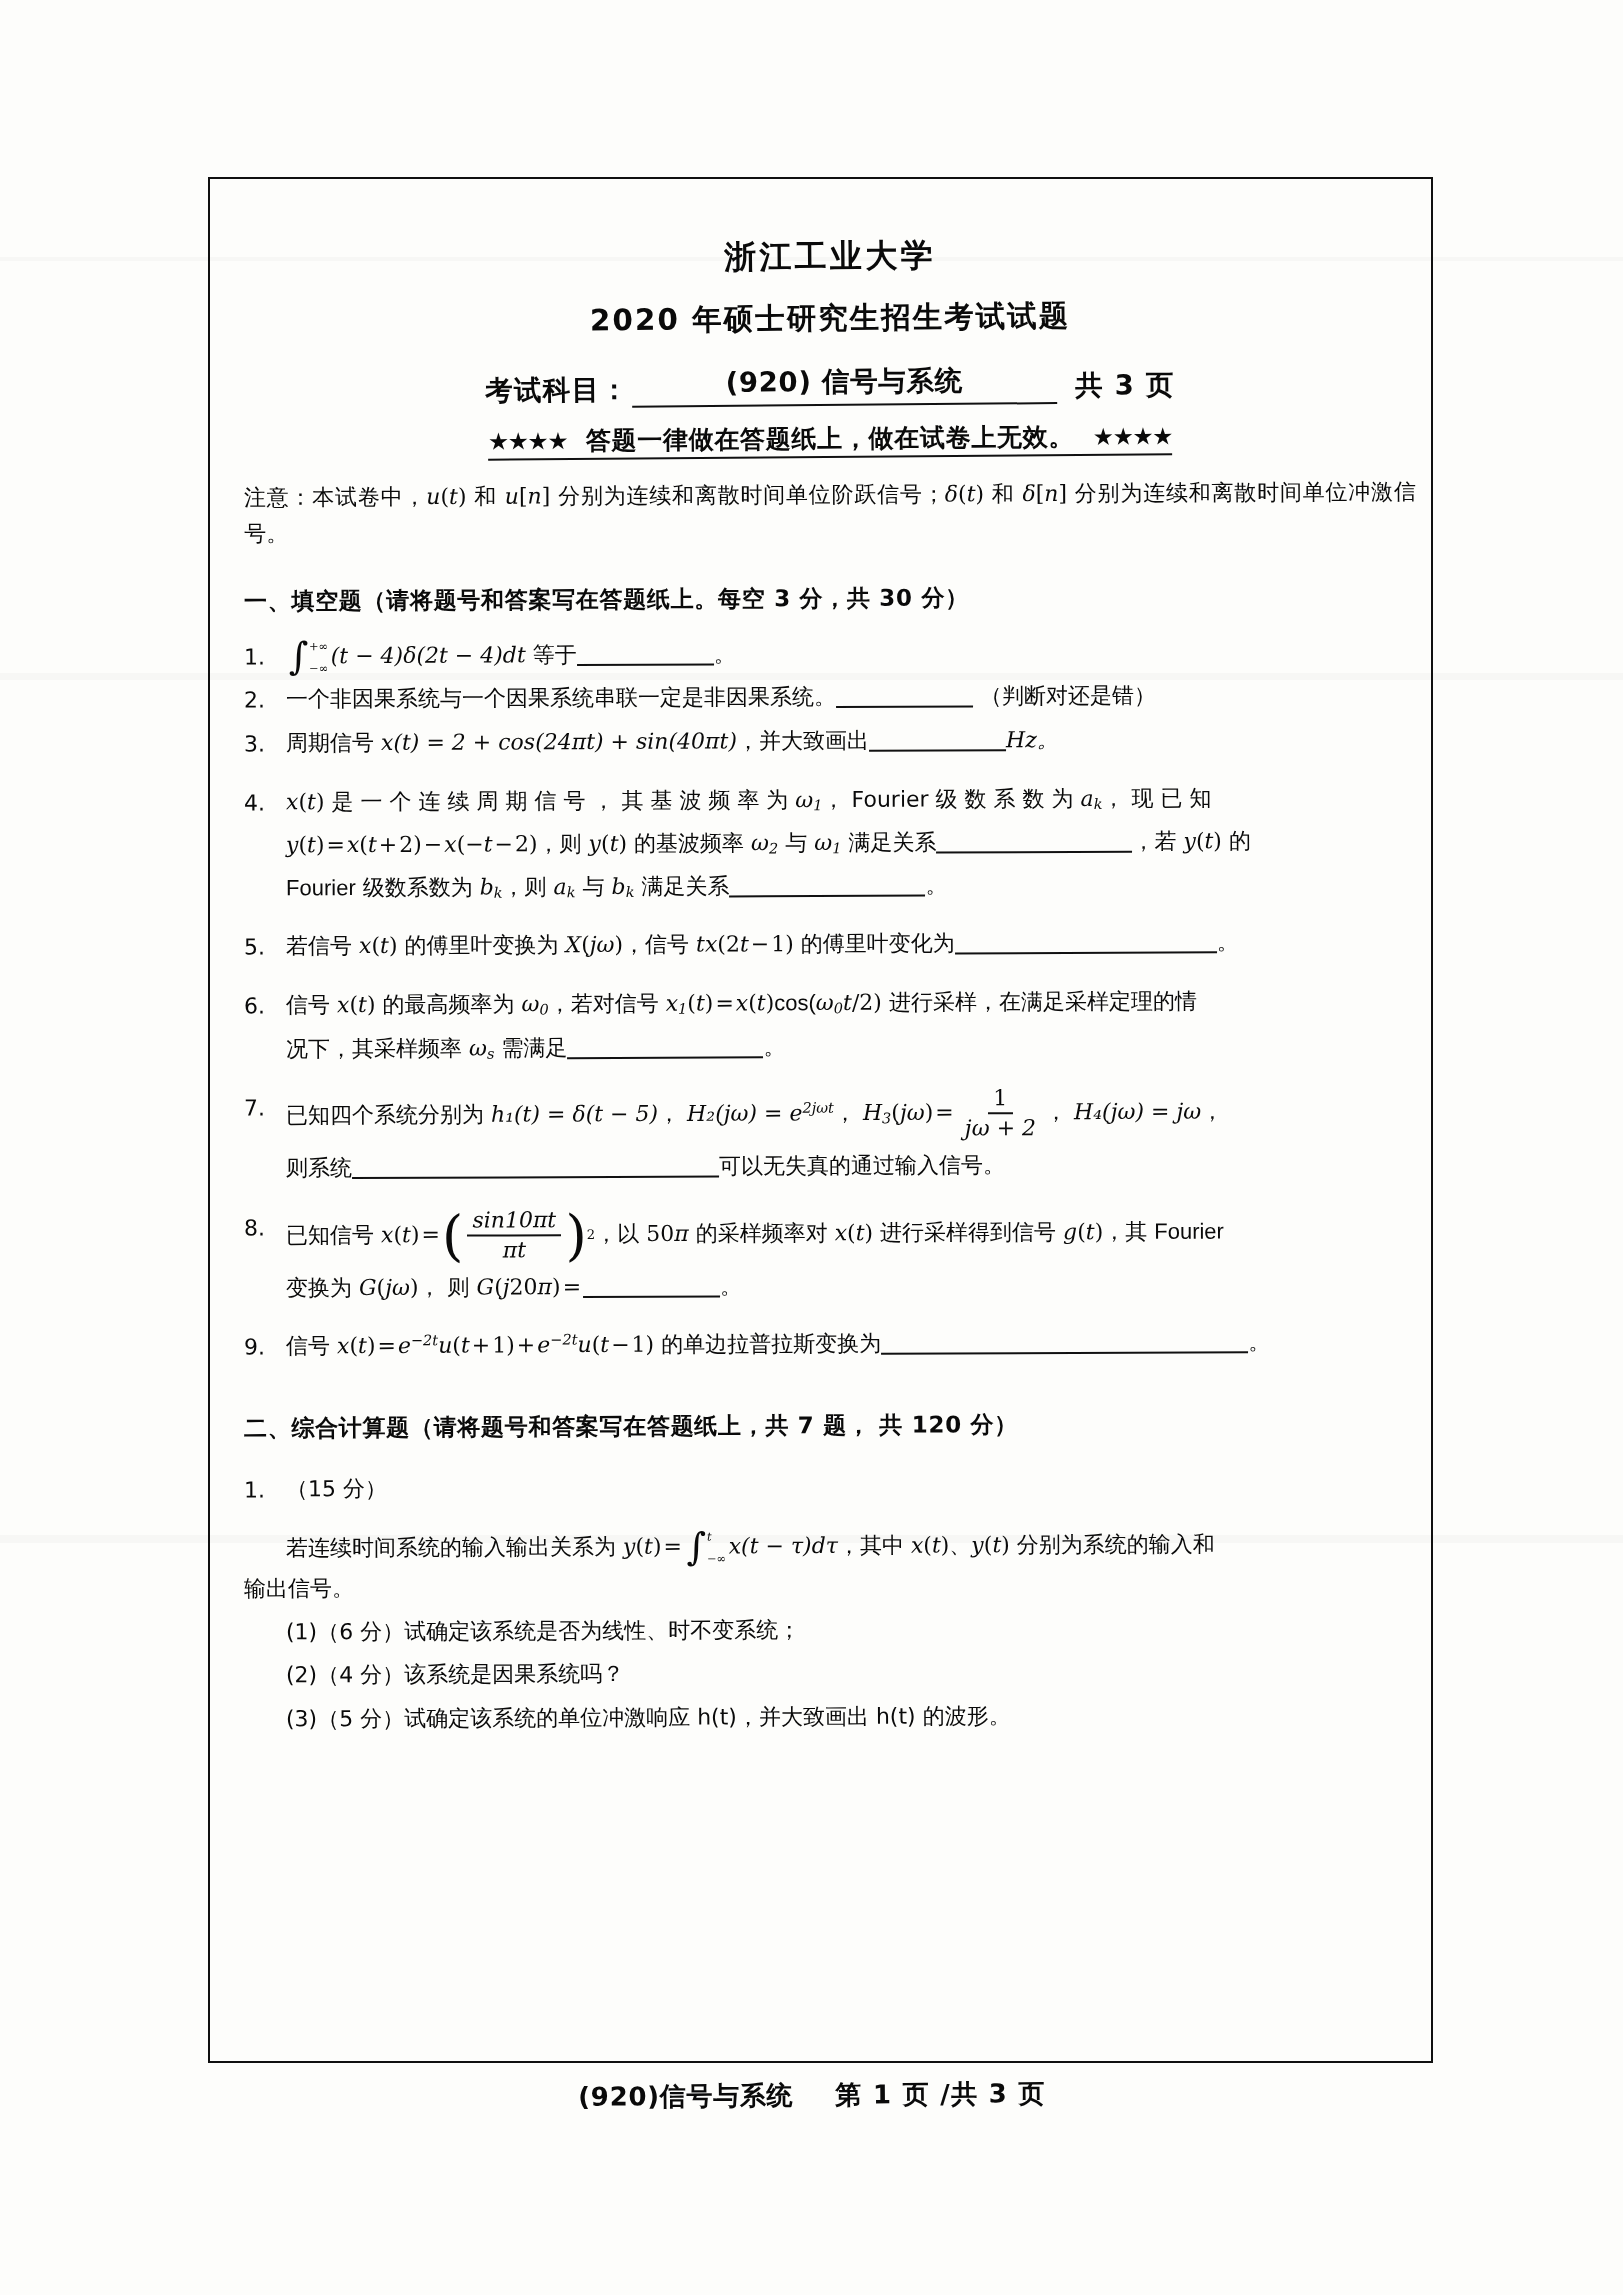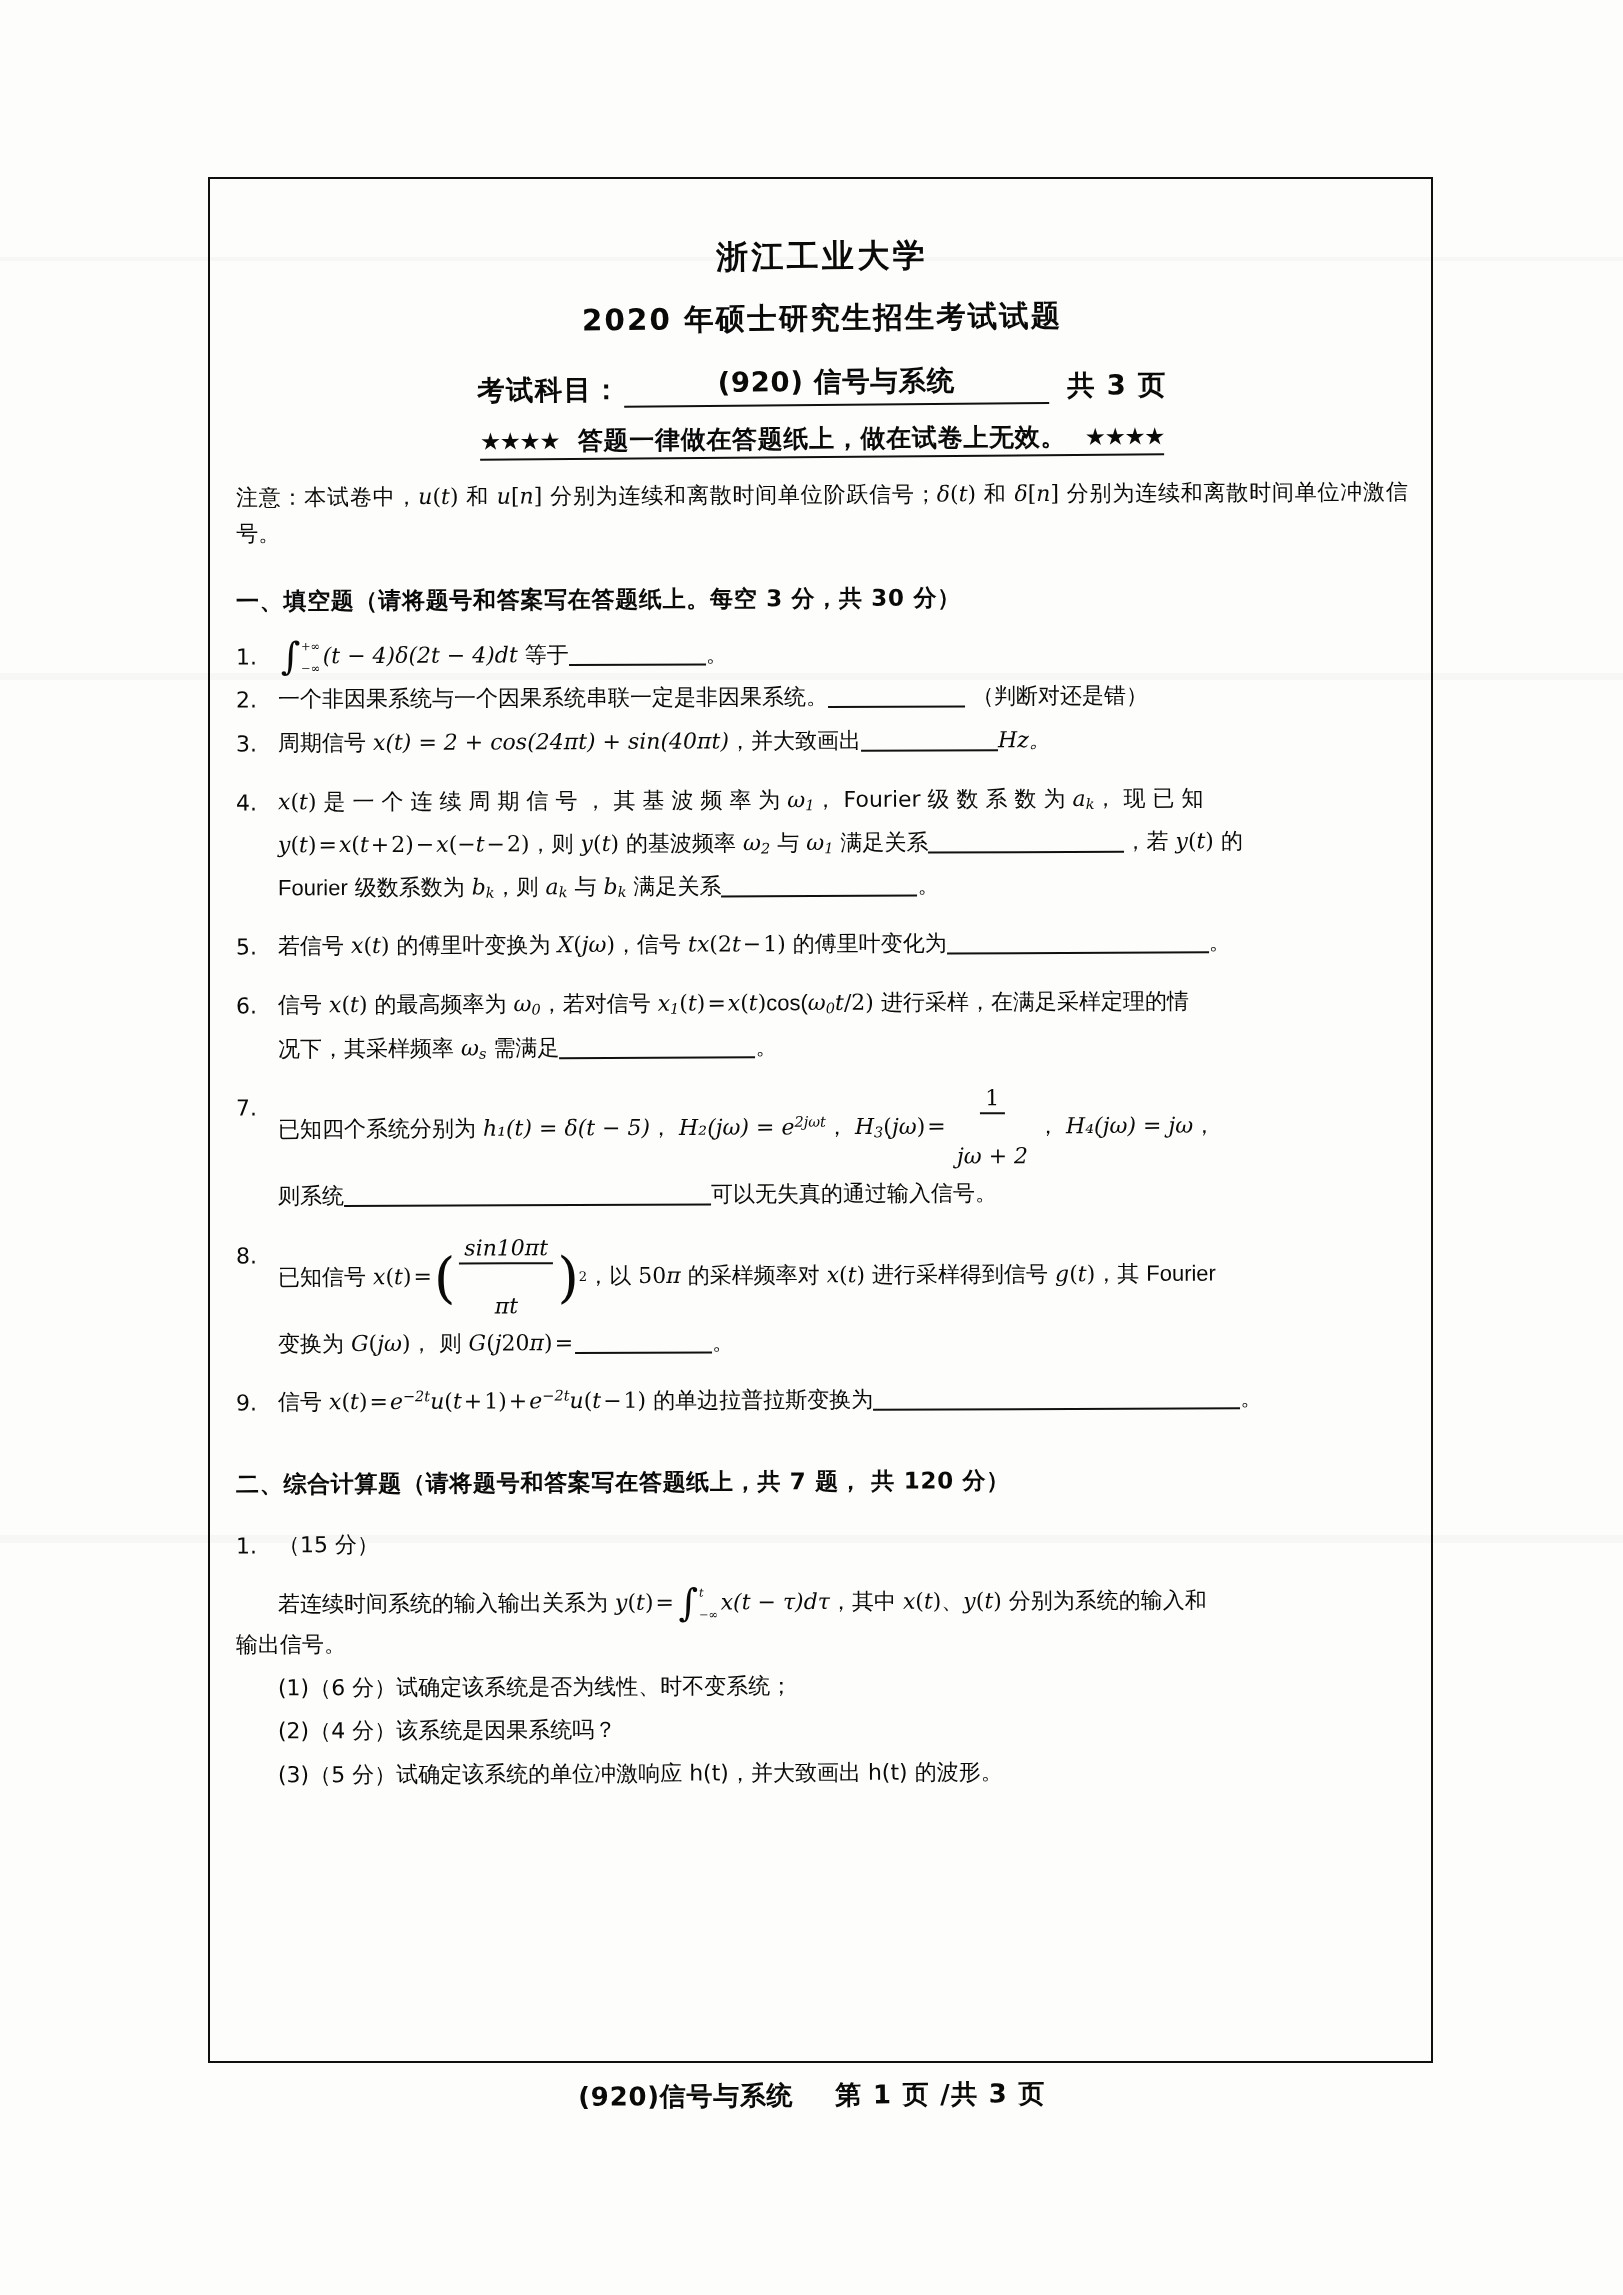--- a/index.html
+++ b/index.html
@@ -39,21 +39,21 @@
     top: 177px;
     width: 1225px;
     height: 1886px;
     border: 2px solid #101010;
     box-sizing: border-box;
   }
 
   
   #content {
     position: absolute;
-    left: 236px;
+    left: 244px;
     top: 196px;
     width: 1172px;
     box-sizing: border-box;
   }
 
   
   .univ-name {
     text-align: center;
     font-family: "DejaVu Sans", "Liberation Sans", sans-serif;
     font-weight: bold;
@@ -221,21 +221,21 @@
   .frac {
     display: inline-flex;
     flex-direction: column;
     align-items: center;
     vertical-align: middle;
     margin: 0 3.9px;
     font-family: "DejaVu Serif", "Liberation Serif", serif;
     line-height: 1.12;
   }
   .frac .num { border-bottom: 2px solid #111; padding: 0 5.2px 1.3px 5.2px; }
-  .frac .den { padding: 2px 5.2px 0 5.2px; margin-top: 28px; }
+  .frac .den { padding: 2px 5.2px 0 5.2px; }
 
   
   .bigparen {
     display: inline-flex;
     align-items: center;
     vertical-align: middle;
   }
   .bigparen .pl, .bigparen .pr {
     font-family: "DejaVu Serif", "Liberation Serif", serif;
     font-size: 2.5em;

